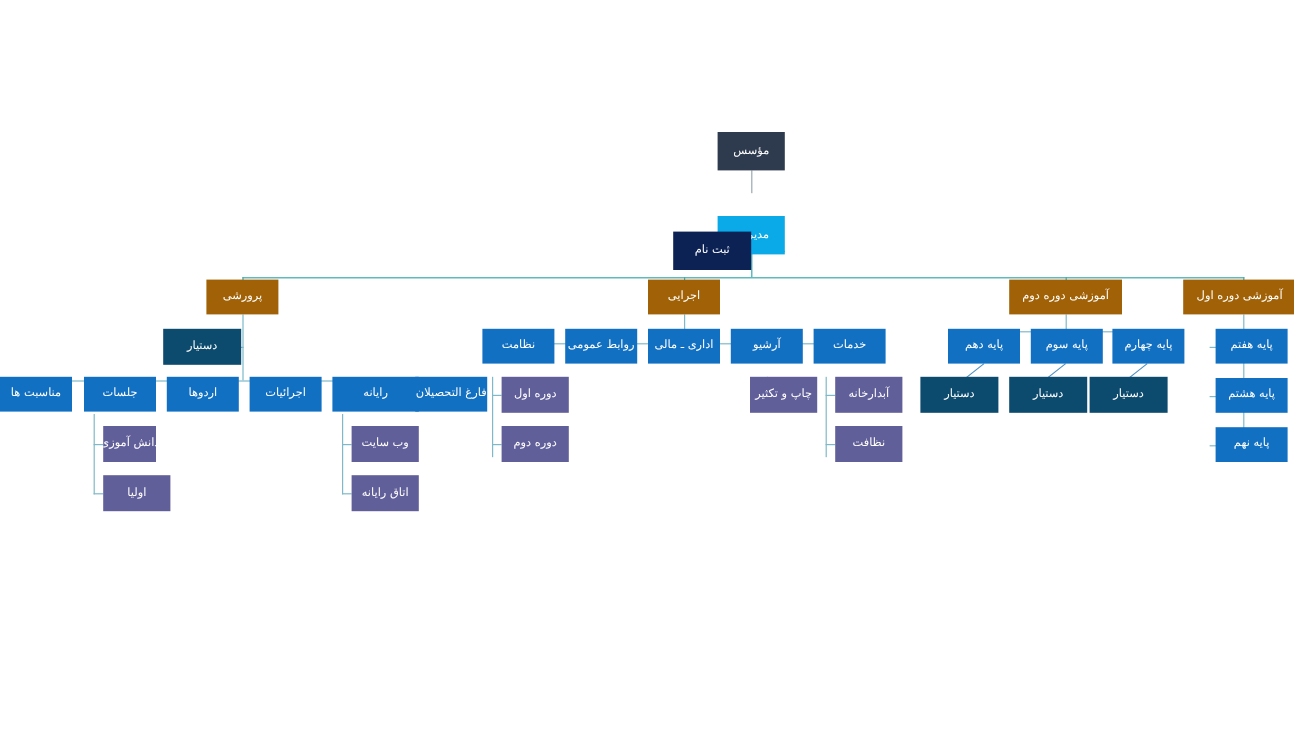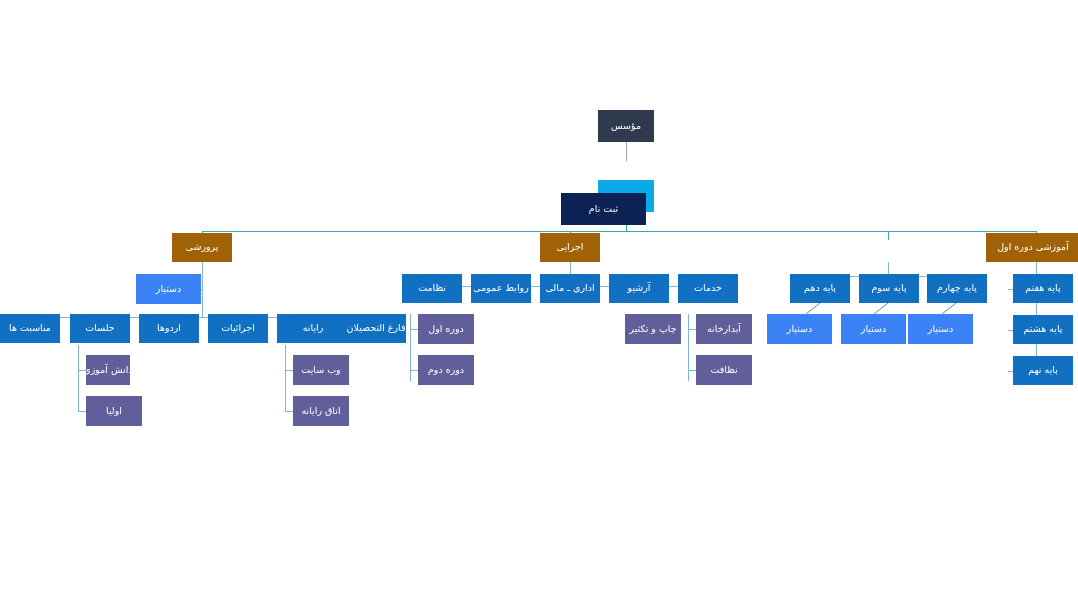--- a/index.html
+++ b/index.html
@@ -17,21 +17,21 @@
     font-size:9.5px;letter-spacing:0px;
     white-space:nowrap;overflow:hidden;
     z-index:5;
   }
   .t-founder{background:#2e3b4e;}
   .t-management{background:#0aaae8;}
   .t-registration{background:#0c2255;}
   .t-dept{background:#a16207;}
   .t-unit{background:#1270c2;}
   .t-sub{background:#615f9a;}
-  .t-assist{background:#3b82f6;}
+  .t-assist{background:#0c4a6e;}
   .t-grade{background:#1270c2;}
   .conn{position:absolute;background:#7fb9c9;z-index:1;}
   .conn.v{width:1px;}
   .conn.h{height:1px;}
   .conn.teal{background:#3aa8ad;}
   .conn.gray{background:#9aa7b0;}
   svg.diag{position:absolute;left:0;top:0;width:1078px;height:614px;z-index:1;pointer-events:none;}
 </style>
 </head>
 <body>
@@ -99,26 +99,27 @@
   <svg class="diag" viewBox="0 0 1078 614">
     <line x1="820" y1="303" x2="801" y2="318" stroke="#4f8fc0" stroke-width="1"></line>
     <line x1="888" y1="303" x2="869" y2="318" stroke="#4f8fc0" stroke-width="1"></line>
     <line x1="956" y1="303" x2="937" y2="318" stroke="#4f8fc0" stroke-width="1"></line>
   </svg>
 
   <div class="node t-founder" style="left:598px;top:110px;width:56px;height:32px;">مؤسس</div>
 
   <div class="node t-management" style="left:598px;top:150px;width:56px;height:32px;margin-top:30px;">مدیریت</div>
 
-  <div class="node t-registration" style="left:561px;top:193px;width:85px;height:32px;">ثبت نام</div>
+  <div class="node t-registration" style="left:561px;top:193px;width:65px;height:32px;">ثبت نام</div>
 
   <div class="node t-dept" style="left:172px;top:233px;width:60px;height:29px;">پرورشی</div>
 
   <div class="node t-dept" style="left:540px;top:233px;width:60px;height:29px;">اجرایی</div>
 
+  <div class="node t-dept" style="left:841px;top:233px;width:94px;height:29px;">آموزشی دوره دوم</div>
 
   <div class="node t-dept" style="left:986px;top:233px;width:94px;height:29px;">آموزشی دوره اول</div>
 
   <div class="node t-assist" style="left:136px;top:274px;width:65px;height:30px;">دستیار</div>
 
   <div class="node t-unit" style="left:0px;top:314px;width:60px;height:29px;">مناسبت ها</div>
   <div class="node t-unit" style="left:70px;top:314px;width:60px;height:29px;">جلسات</div>
   <div class="node t-unit" style="left:139px;top:314px;width:60px;height:29px;">اردوها</div>
   <div class="node t-unit" style="left:208px;top:314px;width:60px;height:29px;">اجرائیات</div>
   <div class="node t-unit" style="left:277px;top:314px;width:72px;height:29px;">رایانه</div>

